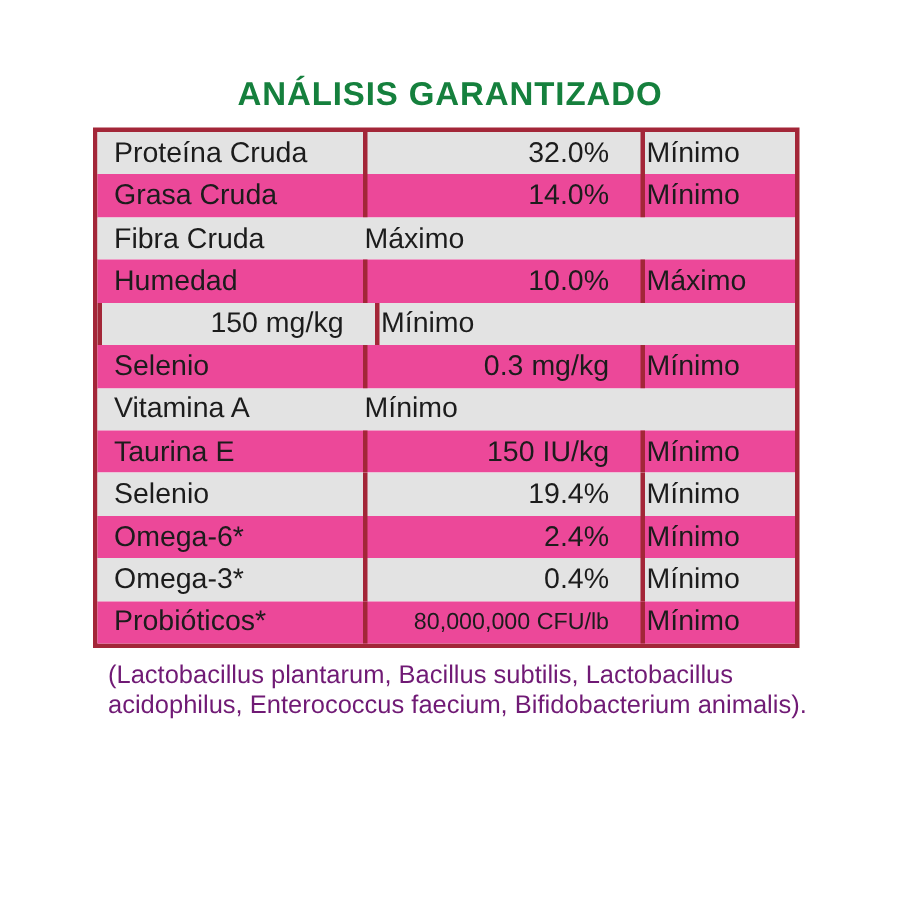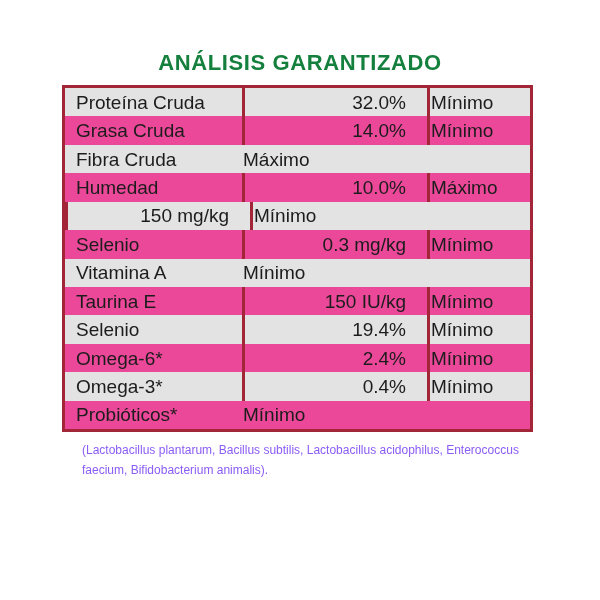--- a/index.html
+++ b/index.html
@@ -61,25 +61,25 @@
   }
   .c2.small { font-size: 15.5px; }
   .c3 {
     flex: 1;
     padding-left: 1px;
     justify-content: flex-start;
   }
 
   .footnote {
     position: absolute;
-    left: 82px; top: 440px;
+    left: 72px; top: 440px;
     width: 480px;
-    font-size: 12px;
+    font-size: 17px;
     line-height: 20px;
-    color: #8b5cf6;
+    color: #701a75;
   }
 </style>
 </head>
 <body>
 
 <div class="page">
   <h1 class="title">ANÁLISIS GARANTIZADO</h1>
 
   <div class="table" id="analysis-table">
   <div class="row">
@@ -140,18 +140,19 @@
   </div>
 
   <div class="row">
     <div class="c1">Omega-3*</div>
     <div class="c2">0.4%</div>
     <div class="c3">Mínimo</div>
   </div>
 
   <div class="row">
     <div class="c1">Probióticos*</div>
+    <div class="c2 small">80,000,000 CFU/lb</div>
     <div class="c3">Mínimo</div>
   </div>
 </div>
 
   <p class="footnote">(Lactobacillus plantarum, Bacillus subtilis, Lactobacillus acidophilus, Enterococcus faecium, Bifidobacterium animalis).</p>
 </div>
 
 </body></html>

